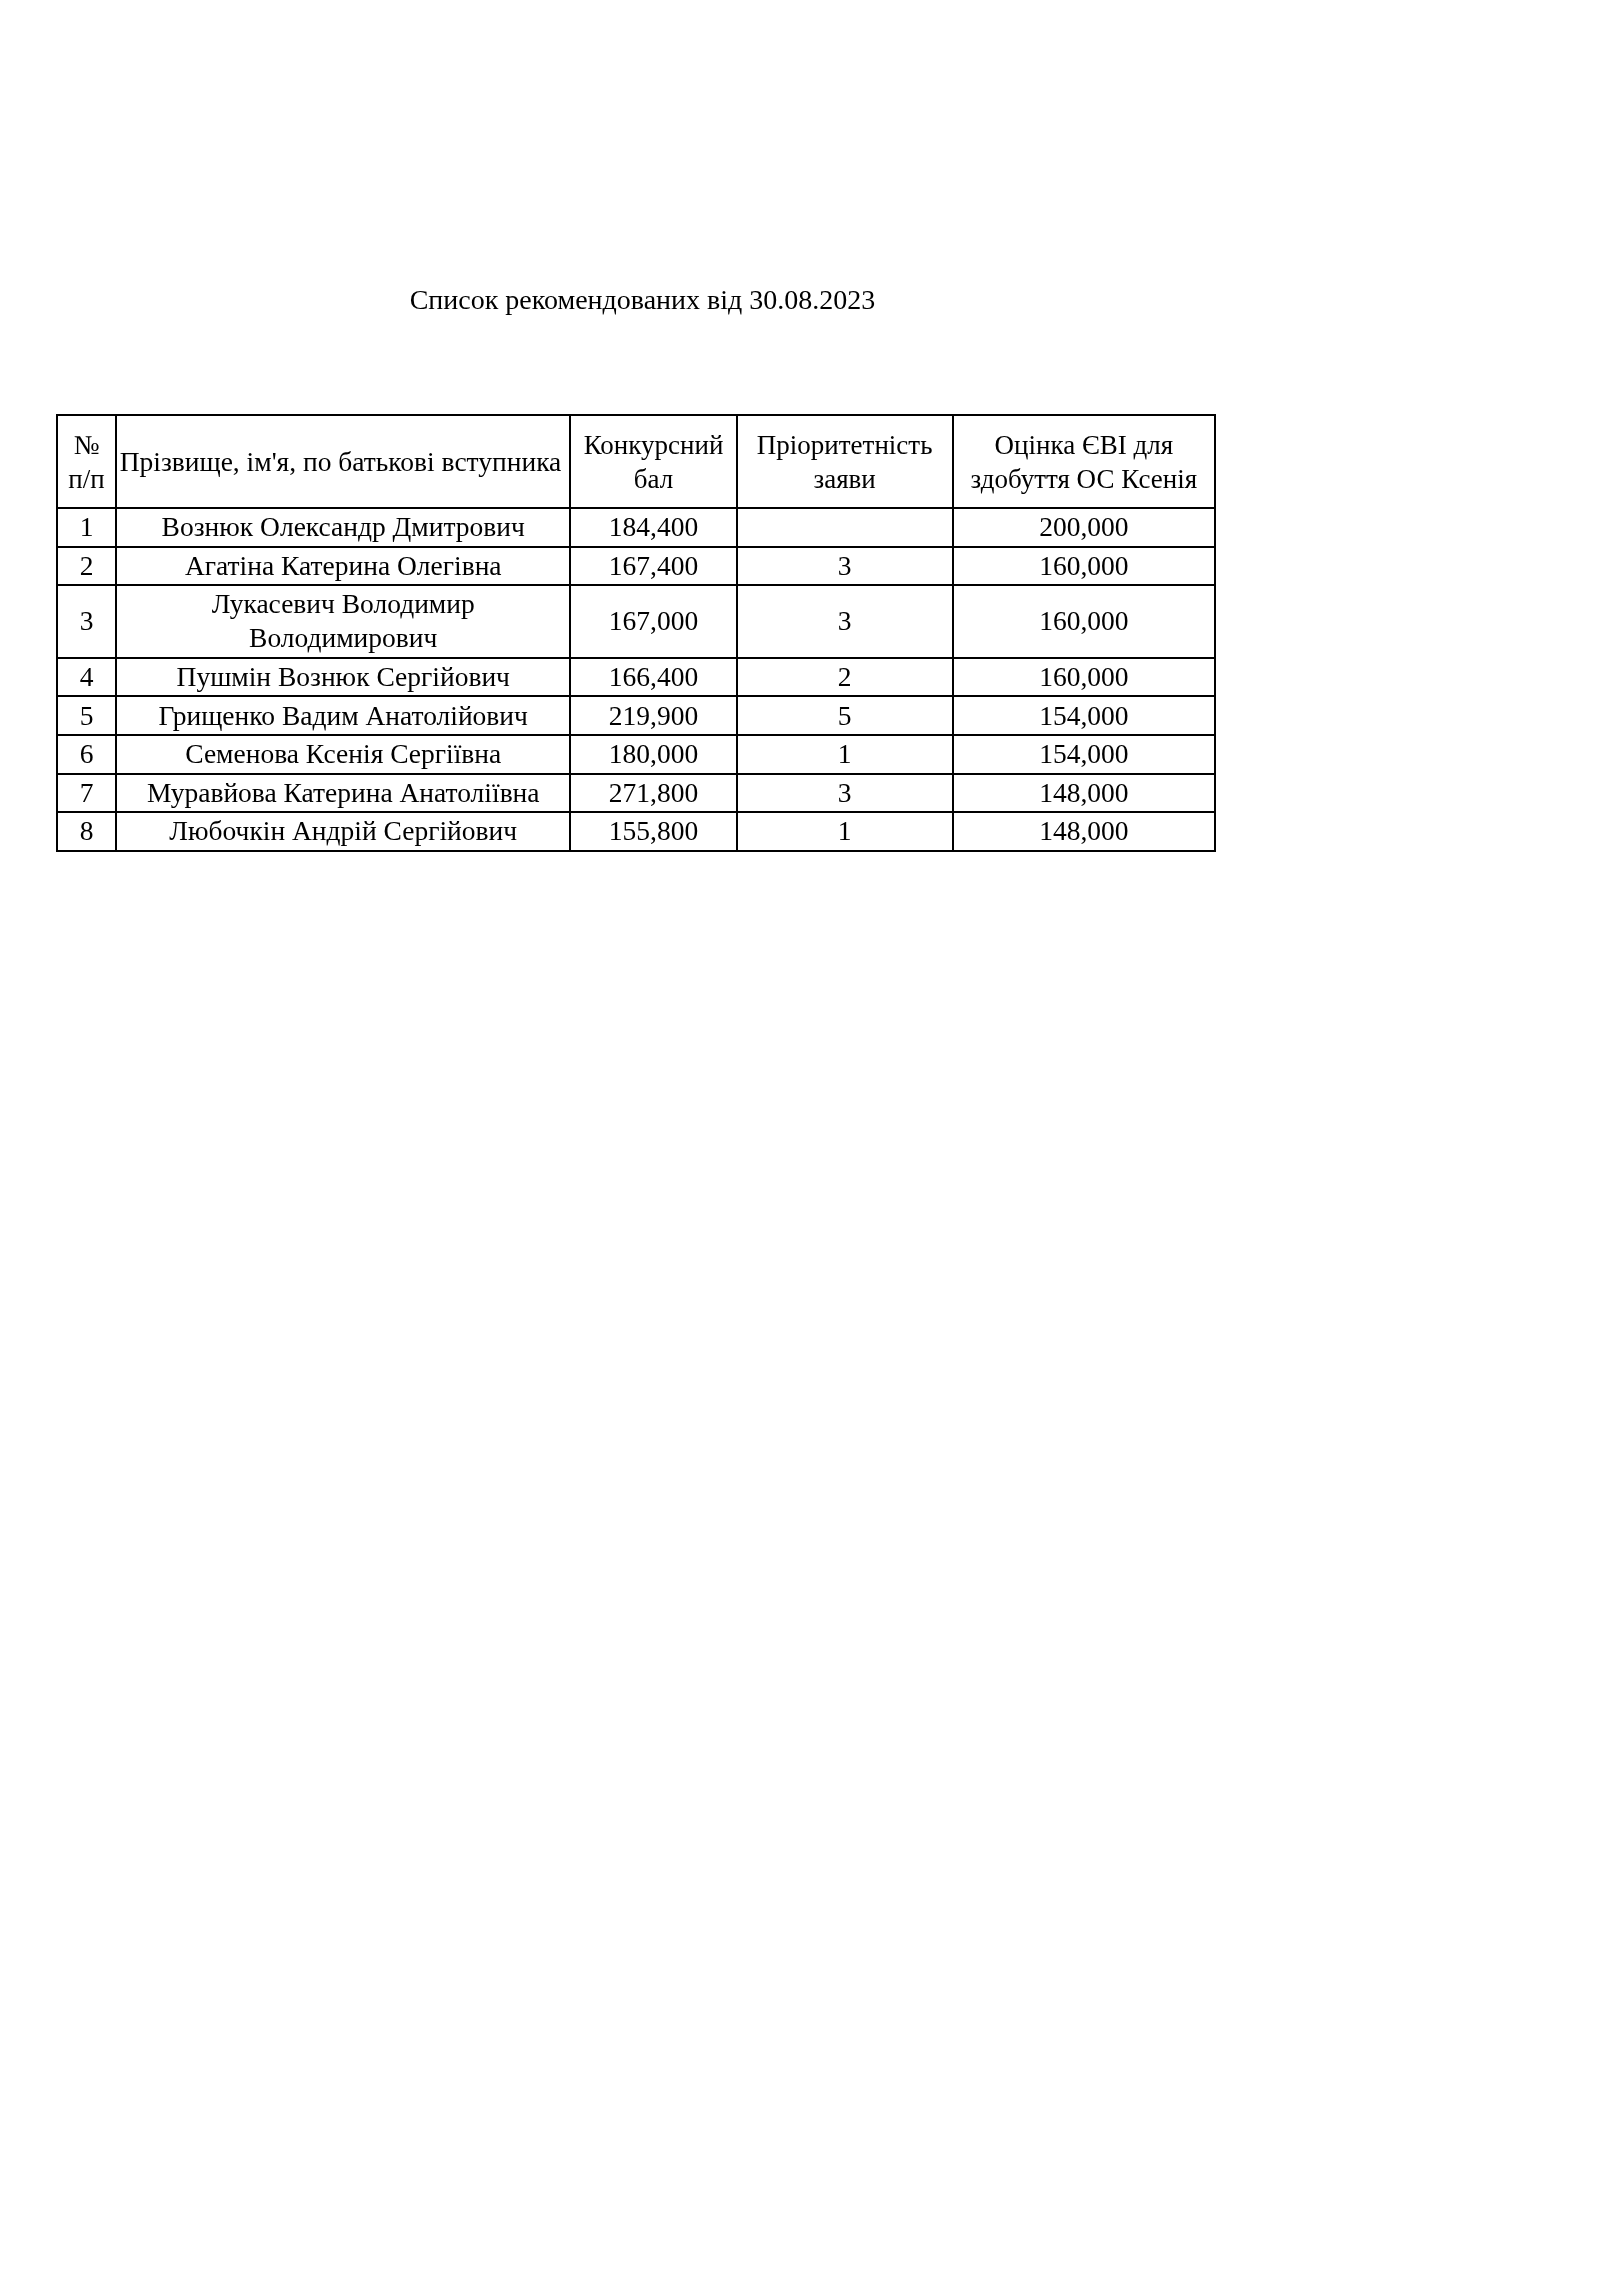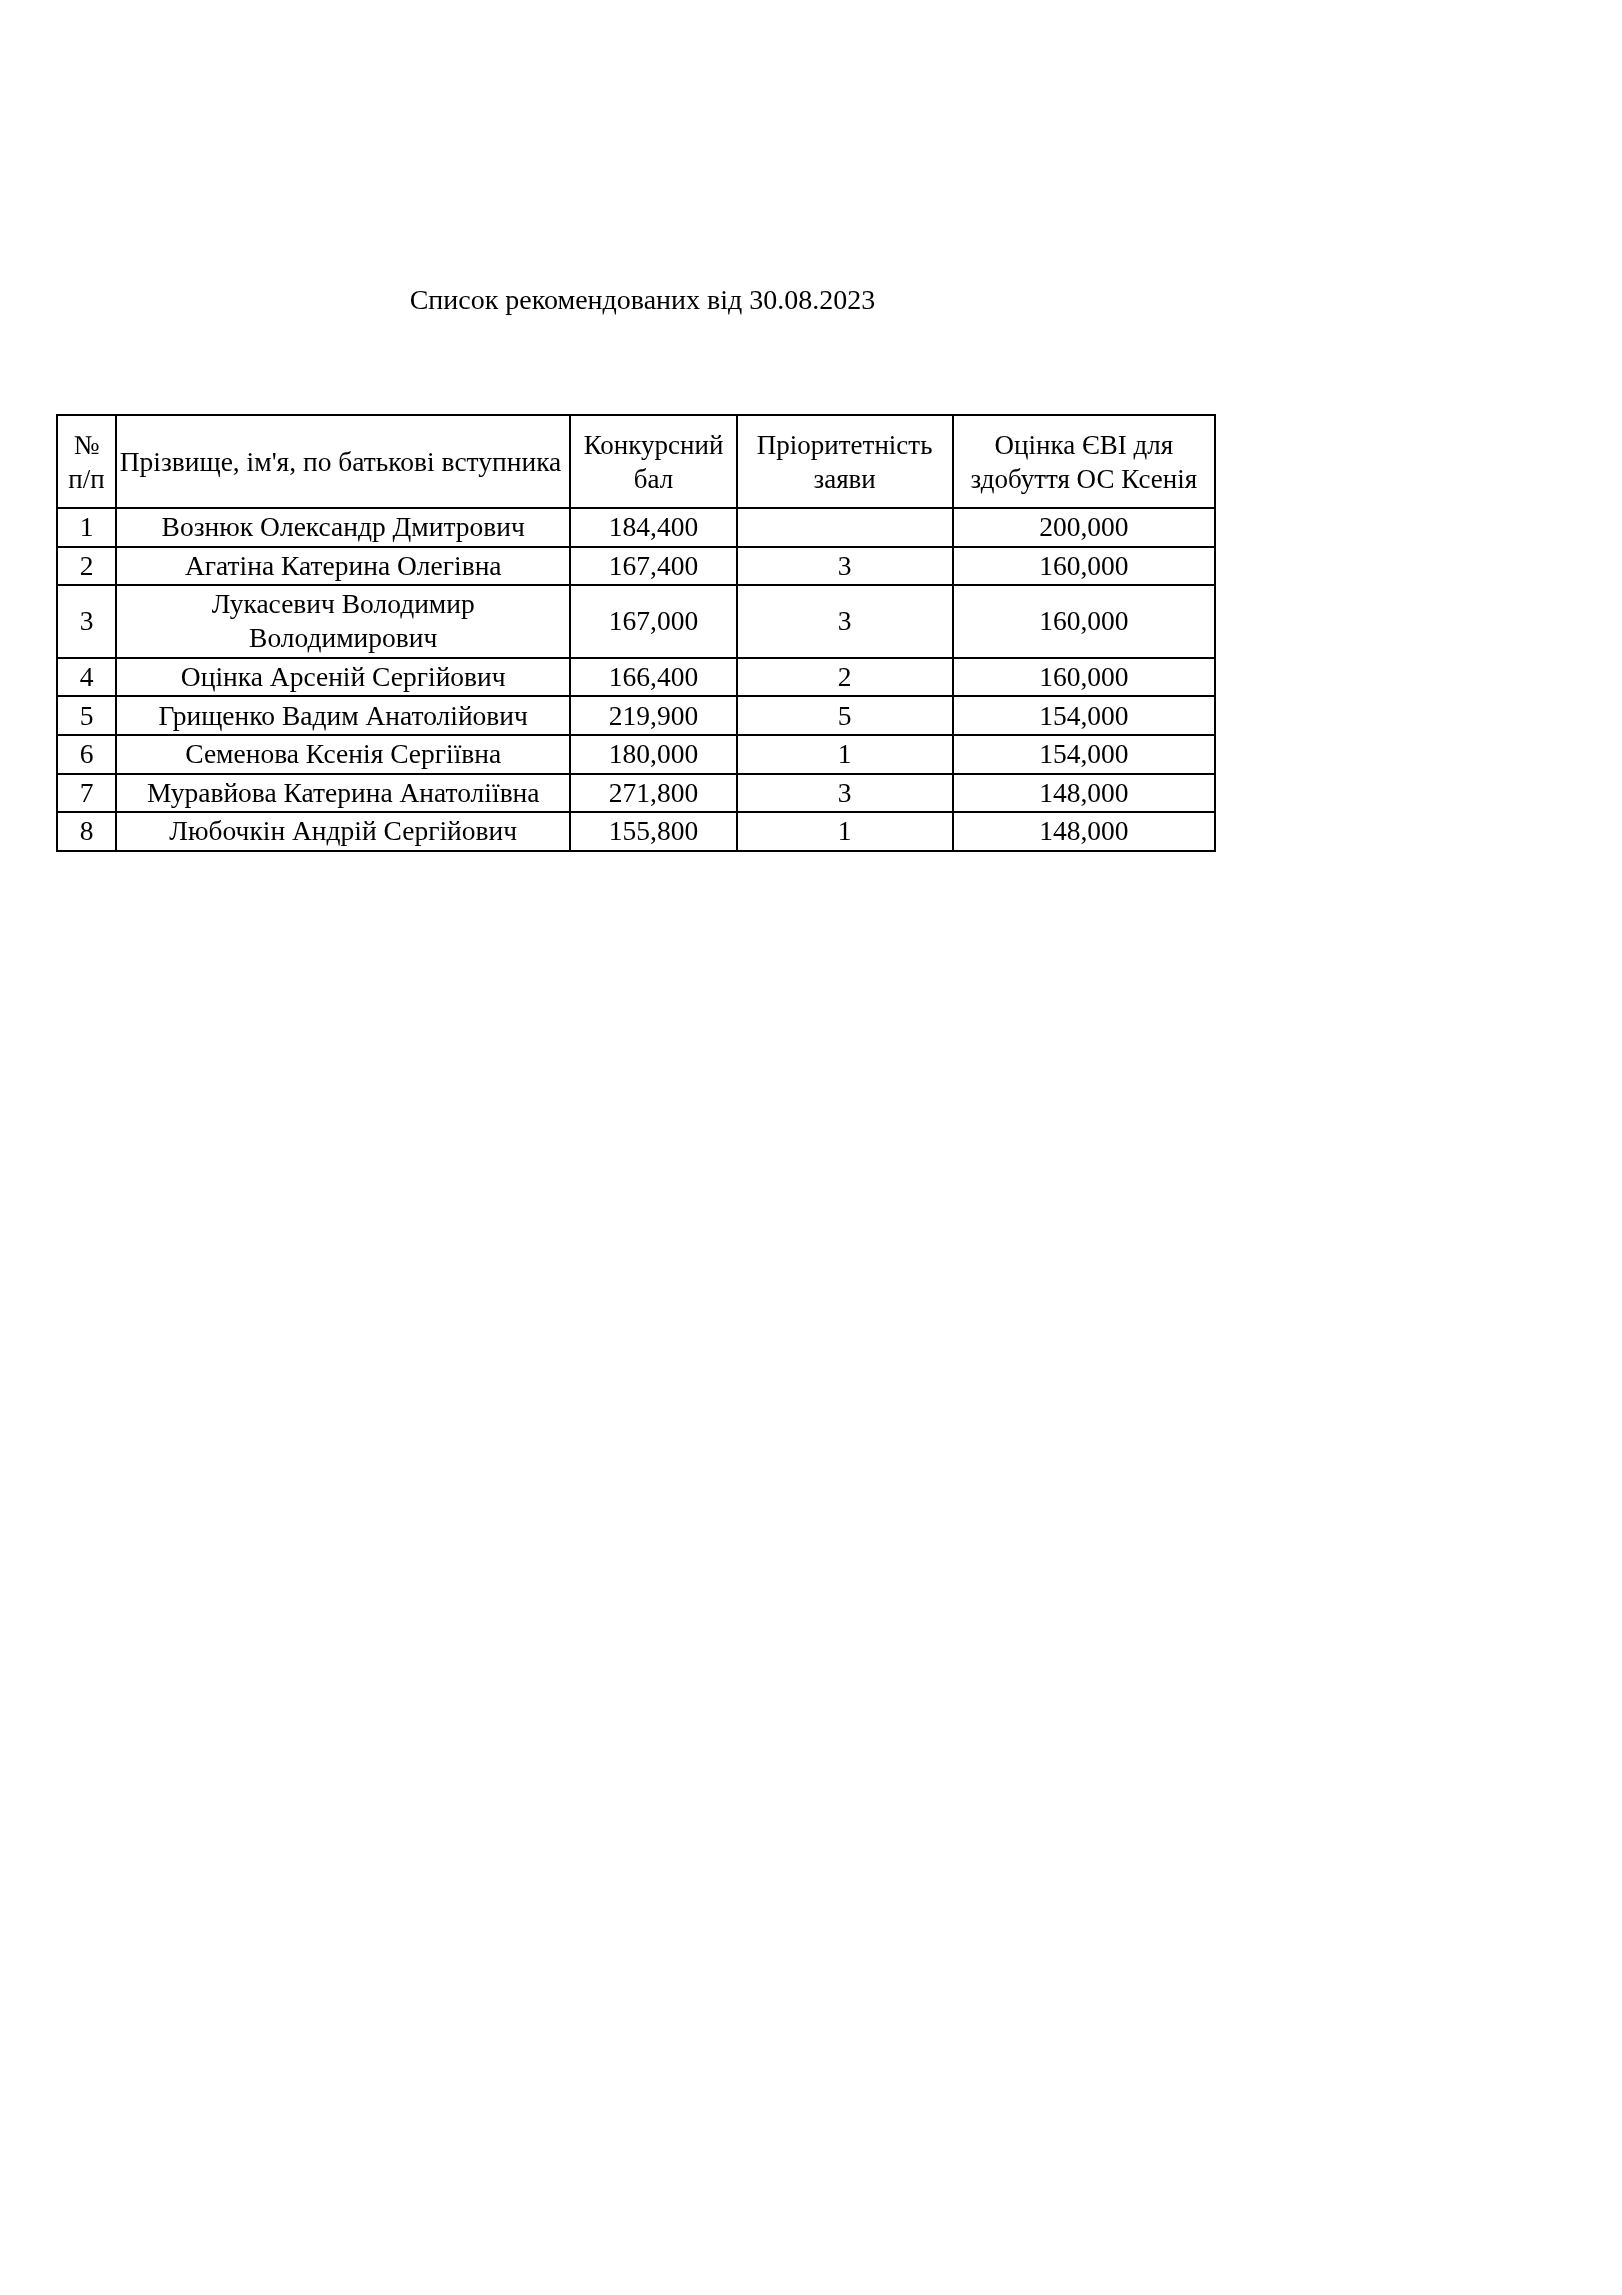--- a/index.html
+++ b/index.html
@@ -132,21 +132,21 @@
         <td class="cell-center">3</td>
         <td class="cell-left">Лукасевич Володимир
 Володимирович</td>
         <td class="cell-center">167,000</td>
         <td class="cell-center">3</td>
         <td class="cell-center">160,000</td>
       </tr>
 
       <tr class="data-row">
         <td class="cell-center">4</td>
-        <td class="cell-left">Оцінка Арсеній Сергійович</td>
+        <td class="cell-left">Пушмін Вознюк Сергійович</td>
         <td class="cell-center">166,400</td>
         <td class="cell-center">2</td>
         <td class="cell-center">160,000</td>
       </tr>
 
       <tr class="data-row">
         <td class="cell-center">5</td>
         <td class="cell-left">Грищенко Вадим Анатолійович</td>
         <td class="cell-center">219,900</td>
         <td class="cell-center">5</td>

